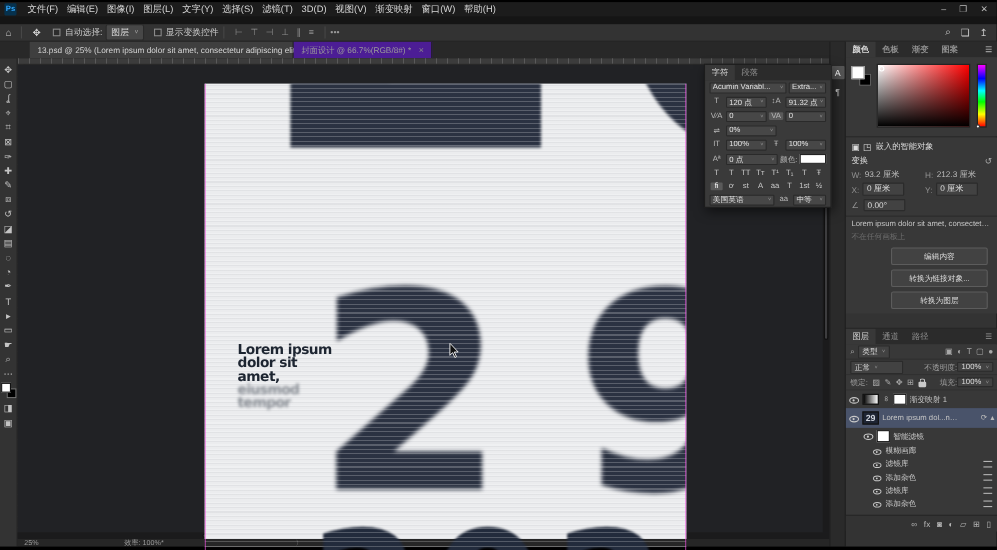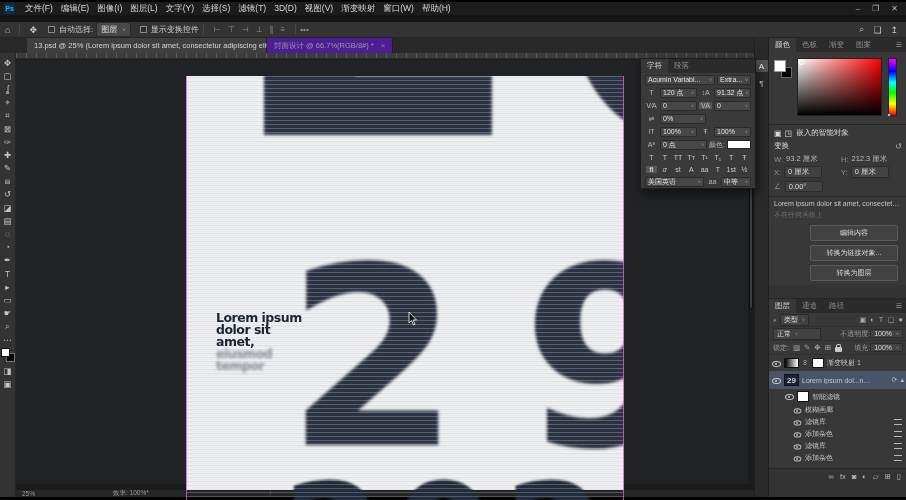--- a/index.html
+++ b/index.html
@@ -89,21 +89,21 @@
     font-size:8px; color:#c9c9c9; border-radius:1px; }
   .dock-icon.sel { background:#555; color:#fff; }
 
   .rightcol { position:absolute; left:768px; top:38px; width:138px; height:459px; background:#333; border-left:1px solid #202020; }
   .ptabs { height:14px; display:flex; align-items:center; background:#2b2b2b; font-size:7.5px; color:#8f8f8f; }
   .ptab { padding:0 6px; height:14px; display:flex; align-items:center; }
   .ptab.active { background:#383838; color:#d8d8d8; }
   .pmenu { margin-left:auto; padding-right:5px; color:#999; font-size:7px; }
   .panel-body { position:relative; background:#383838; }
 
-  .colorpanel { position:absolute; left:0; top:0; width:138px; height:86px; }
+  .colorpanel { position:absolute; left:0; top:0; width:138px; height:86px;font-weight:bold; }
   .colorpanel .panel-body { height:72px; }
   .c-sw { position:absolute; left:5px; top:8px; width:20px; height:20px; }
   .c-fg { position:absolute; left:0; top:0; width:12px; height:12px; background:#fff; border:1px solid #999; z-index:2; }
   .c-bg { position:absolute; left:7px; top:7px; width:11px; height:11px; background:#000; border:1px solid #666; }
   .satbox { position:absolute; left:28px; top:6px; width:85px; height:58px; border:1px solid #222;
     background:linear-gradient(to bottom, rgba(0,0,0,0) 0%, #000 100%), linear-gradient(to right, #fff 0%, #f00 100%); }
   .satdot { position:absolute; left:1px; top:1px; width:5px; height:5px; border:1px solid #fff; border-radius:50%; }
   .huebar { position:absolute; left:119px; top:6px; width:9px; height:58px; border:1px solid #222;
     background:linear-gradient(to bottom, #f0f 0%, #00f 22%, #0ff 42%, #0f0 60%, #ff0 80%, #f00 100%); }
   .huedot { position:absolute; left:-2px; bottom:-2px; width:4px; height:4px; background:#fff; border-radius:50%; border:1px solid #333; }

